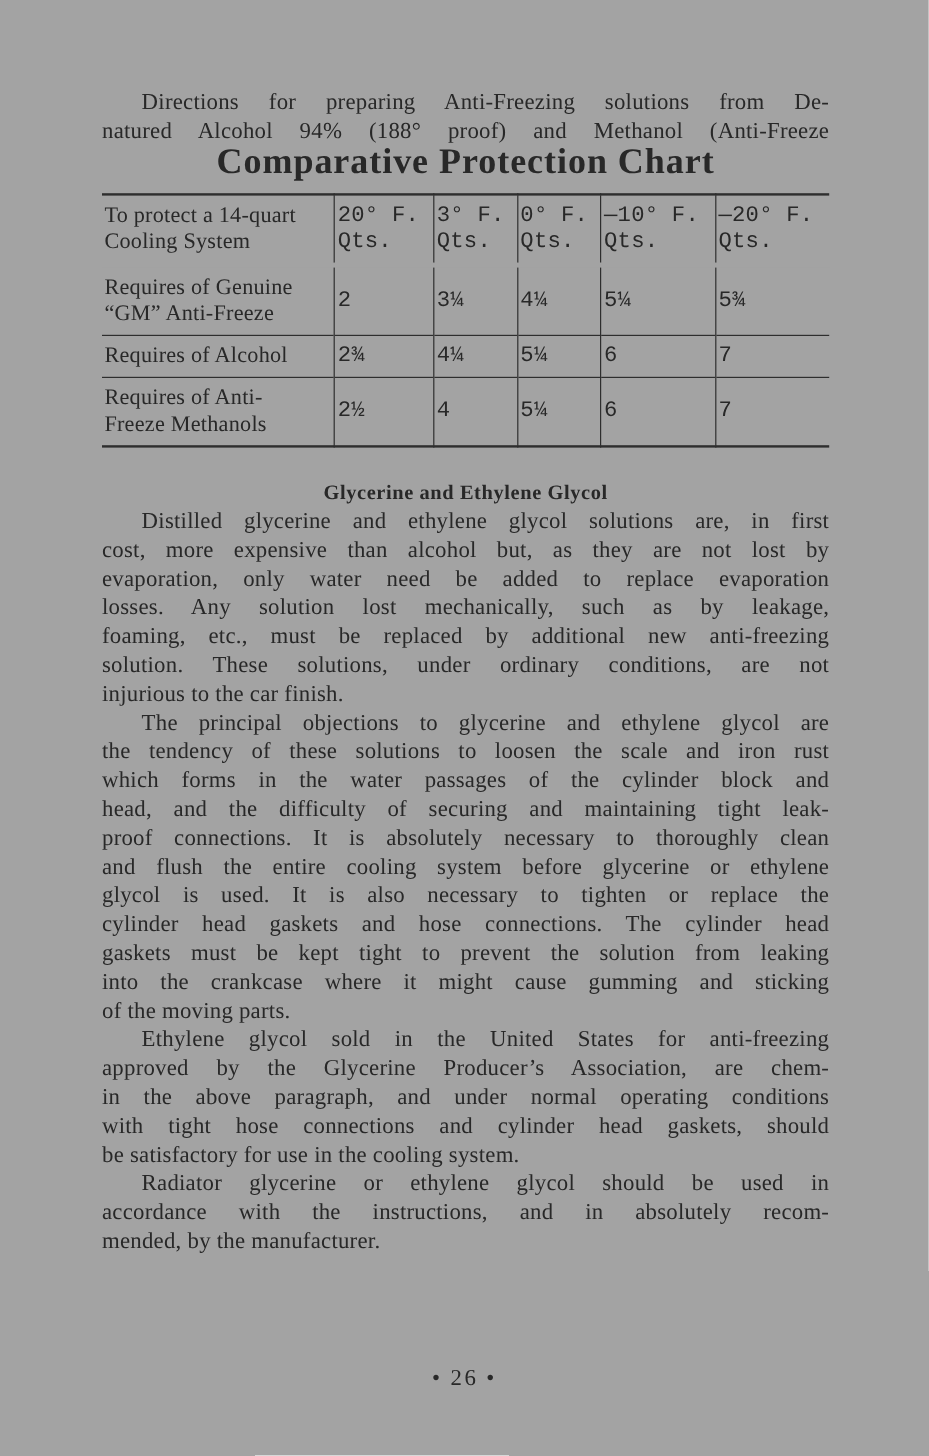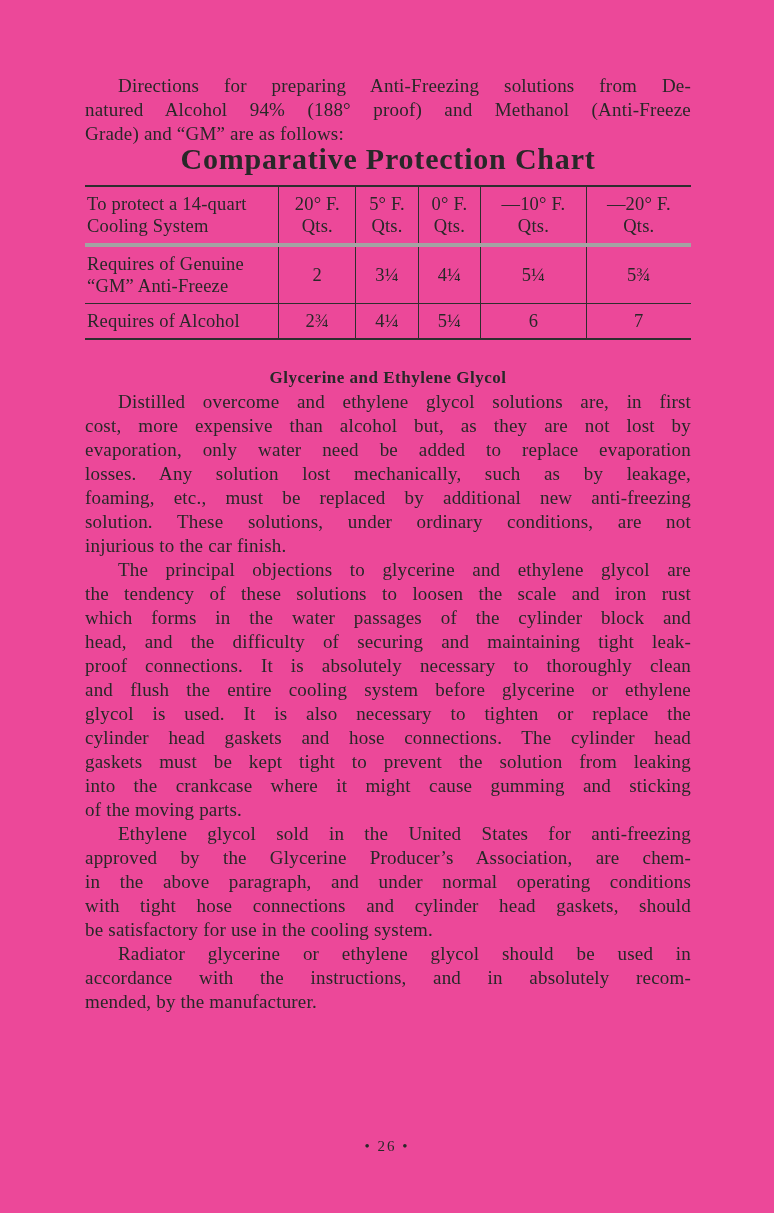--- a/index.html
+++ b/index.html
@@ -1,20 +1,20 @@
 <!DOCTYPE html>
 <html><head>
 <meta charset="utf-8">
 <style>
   html, body { margin: 0; padding: 0; background: #ffffff; }
   .page {
     position: relative;
     width: 774px;
     height: 1213px;
-    background: #ec4899;
+    background: #a3a3a3;
     overflow: hidden;
     font-family: "Liberation Serif", serif;
     color: #282828;
   }
   .content {
     position: absolute;
     left: 85px;
     top: 74px;
     width: 606px;
     font-size: 19px;
@@ -50,22 +50,23 @@
     font-weight: normal;
     vertical-align: middle;
     padding: 6px 2px;
   }
   table.prot-table .lbl {
     text-align: left;
     padding-left: 2px;
     width: 32%;
   }
   table.prot-table .num {
-    text-align: center;
+    text-align: left;
     border-left: 1px solid #2e2e2e;
+    font-family: Liberation Mono, monospace;
   }
   table.prot-table thead tr { border-bottom: 4px solid #a3a3a3; }
   table.prot-table tbody tr { border-bottom: 1px solid #2e2e2e; }
   table.prot-table tbody tr:last-child { border-bottom: none; }
   table.prot-table tbody td { height: 40px; }
   table.prot-table tbody tr.single td { height: 22px; }
 
   .section-heading {
     margin-top: 26px;
     text-align: center;
@@ -74,52 +75,51 @@
     letter-spacing: 0.5px;
     line-height: 24px;
   }
 
   .page-number {
     position: absolute;
     top: 1138px;
     left: 0;
     width: 774px;
     text-align: center;
-    font-size: 15px;
+    font-size: 19px;
     letter-spacing: 2px;
     color: #282828;
   }
 </style>
 </head>
 <body>
 
 <div class="page">
   <div class="content">
 
     <div>
       <div class="ln ind">Directions for preparing Anti-Freezing solutions from De-</div>
       <div class="ln">natured Alcohol 94% (188° proof) and Methanol (Anti-Freeze</div>
-      <div class="ln end">Grade) and “GM” are as follows:</div>
     </div>
 
     <div class="chart-title">Comparative Protection Chart</div>
 
     <table class="prot-table">
       <thead>
         <tr>
           <th class="lbl">
             <div>To protect a 14-quart</div>
             <div>Cooling System</div>
           </th>
           <th class="num">
             <div>20° F.</div>
             <div>Qts.</div>
           </th>
           <th class="num">
-            <div>5° F.</div>
+            <div>3° F.</div>
             <div>Qts.</div>
           </th>
           <th class="num">
             <div>0° F.</div>
             <div>Qts.</div>
           </th>
           <th class="num">
             <div>—10° F.</div>
             <div>Qts.</div>
           </th>
@@ -144,27 +144,38 @@
         <tr class="single">
           <td class="lbl">
             <div>Requires of Alcohol</div>
           </td>
           <td class="num">2¾</td>
           <td class="num">4¼</td>
           <td class="num">5¼</td>
           <td class="num">6</td>
           <td class="num">7</td>
         </tr>
+        <tr>
+          <td class="lbl">
+            <div>Requires of Anti-</div>
+            <div>Freeze Methanols</div>
+          </td>
+          <td class="num">2½</td>
+          <td class="num">4</td>
+          <td class="num">5¼</td>
+          <td class="num">6</td>
+          <td class="num">7</td>
+        </tr>
       </tbody>
     </table>
 
     <div class="section-heading">Glycerine and Ethylene Glycol</div>
 
     <div>
-      <div class="ln ind">Distilled overcome and ethylene glycol solutions are, in first</div>
+      <div class="ln ind">Distilled glycerine and ethylene glycol solutions are, in first</div>
       <div class="ln">cost, more expensive than alcohol but, as they are not lost by</div>
       <div class="ln">evaporation, only water need be added to replace evaporation</div>
       <div class="ln">losses. Any solution lost mechanically, such as by leakage,</div>
       <div class="ln">foaming, etc., must be replaced by additional new anti-freezing</div>
       <div class="ln">solution. These solutions, under ordinary conditions, are not</div>
       <div class="ln end">injurious to the car finish.</div>
     </div>
 
     <div>
       <div class="ln ind">The principal objections to glycerine and ethylene glycol are</div>

